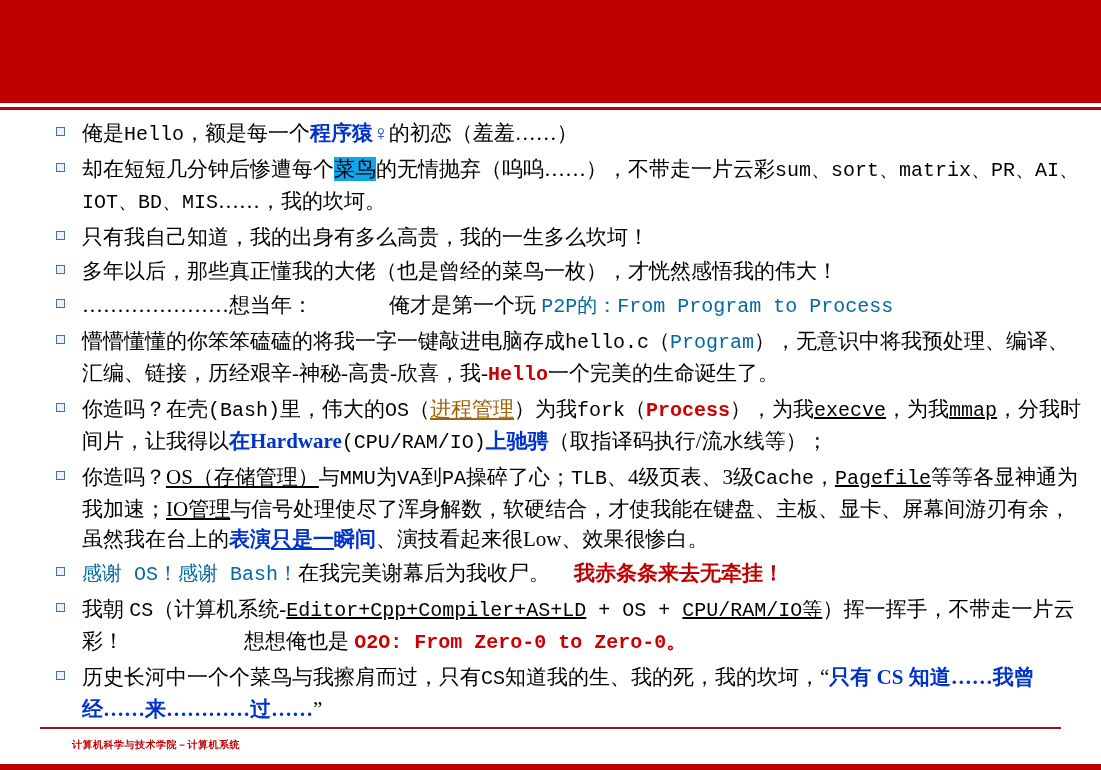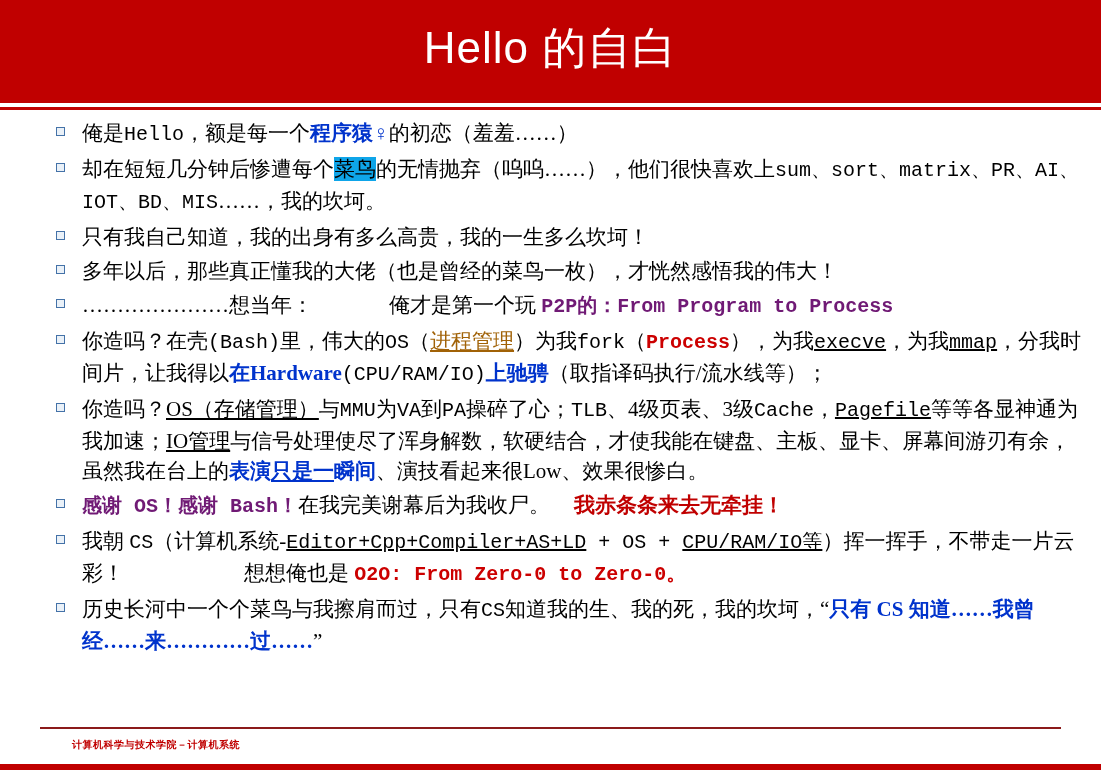--- a/index.html
+++ b/index.html
@@ -93,22 +93,22 @@
     font-weight: bold;
   }
   .hl {
     background: #0ea5e9;
   }
   .ul {
     text-decoration: underline;
   }
   .monoblue {
     font-family: "Liberation Mono", monospace;
-    color: #701a75;
-    font-weight: bold;
+    color: #0369a1;
+    font-weight: normal;
     font-size: 20px;
   }
   .monored {
     font-family: "Liberation Mono", monospace;
     color: #CC0000;
     font-weight: bold;
     font-size: 20px;
   }
   .gap-sm { display: inline-block; width: 24px; }
   .gap-md { display: inline-block; width: 76px; }
@@ -136,53 +136,53 @@
     height: 6px;
     background: #C00000;
   }
 </style>
 </head>
 <body>
 
 <div class="slide">
 
   <div class="title-bar"></div>
-  <div class="title-text">Hello 的自白</div>
   <div class="title-rule"></div>
 
   <div class="content">
     <ul class="bullets">
 
       <li>
         <span class="marker"></span>
         <span><span>俺是</span><span class="mono">Hello</span><span>，额是每一个</span><span class="bluebold">程序猿♀</span><span>的初恋（羞羞……）</span></span>
       </li>
 
       <li>
         <span class="marker"></span>
-        <span><span>却在短短几分钟后惨遭每个</span><span class="hl">菜鸟</span><span>的无情抛弃（呜呜……），他们很快喜欢上</span><span class="mono">sum、sort、matrix、PR、AI、IOT、BD、MIS</span><span>……，我的坎坷。</span></span>
+        <span><span>却在短短几分钟后惨遭每个</span><span class="hl">菜鸟</span><span>的无情抛弃（呜呜……），不带走一片云彩</span><span class="mono">sum、sort、matrix、PR、AI、IOT、BD、MIS</span><span>……，我的坎坷。</span></span>
       </li>
 
       <li>
         <span class="marker"></span>
         <span>只有我自己知道，我的出身有多么高贵，我的一生多么坎坷！</span>
       </li>
 
       <li>
         <span class="marker"></span>
         <span>多年以后，那些真正懂我的大佬（也是曾经的菜鸟一枚），才恍然感悟我的伟大！</span>
       </li>
 
       <li>
         <span class="marker"></span>
         <span><span>…………………想当年：</span><span class="gap-md"></span><span>俺才是第一个玩</span>&nbsp;<span class="monoblue">P2P的：From Program to Process</span></span>
       </li>
 
       <li>
         <span class="marker"></span>
+        <span><span>懵懵懂懂的你笨笨磕磕的将我一字一键敲进电脑存成</span><span class="mono">hello.c</span><span>（</span><span class="monoblue">Program</span><span>）</span><span>，无意识中将我预处理、编译、汇编、链接，历经艰辛-神秘-高贵-欣喜，我-</span><span class="monored">Hello</span><span>一个完美的生命诞生了。</span></span>
       </li>
 
       <li>
         <span class="marker"></span>
         <span><span>你造吗？在壳</span><span class="mono">(Bash)</span><span>里，伟大的</span><span class="mono">OS</span><span>（</span><span class="blue ul">进程管理</span><span>）为我</span><span class="mono">fork</span><span>（</span><span class="monored">Process</span><span>），为我</span><span class="mono ul">execve</span><span>，为我</span><span class="mono ul">mmap</span><span>，分我时间片，让我得以</span><span class="bluebold">在Hardware</span><span class="mono">(CPU/RAM/IO)</span><span class="bluebold">上驰骋</span><span>（取指译码执行/流水线等）；</span></span>
       </li>
 
       <li>
         <span class="marker"></span>
         <span><span>你造吗？</span><span class="ul">OS（存储管理）</span><span>与</span><span class="mono">MMU</span><span>为</span><span class="mono">VA</span><span>到</span><span class="mono">PA</span><span>操碎了心；</span><span class="mono">TLB</span><span>、4级页表、3级</span><span class="mono">Cache</span><span>，</span><span class="mono ul">Pagefile</span><span>等等各显神通为我加速；</span><span class="ul">IO管理</span><span>与信号处理使尽了浑身解数，软硬结合，才使我能在键盘、主板、显卡、屏幕间游刃有余，虽然我在台上的</span><span class="bluebold">表演</span><span class="bluebold ul">只是一</span><span class="bluebold">瞬间</span><span>、演技看起来很Low、效果很惨白。</span></span>

